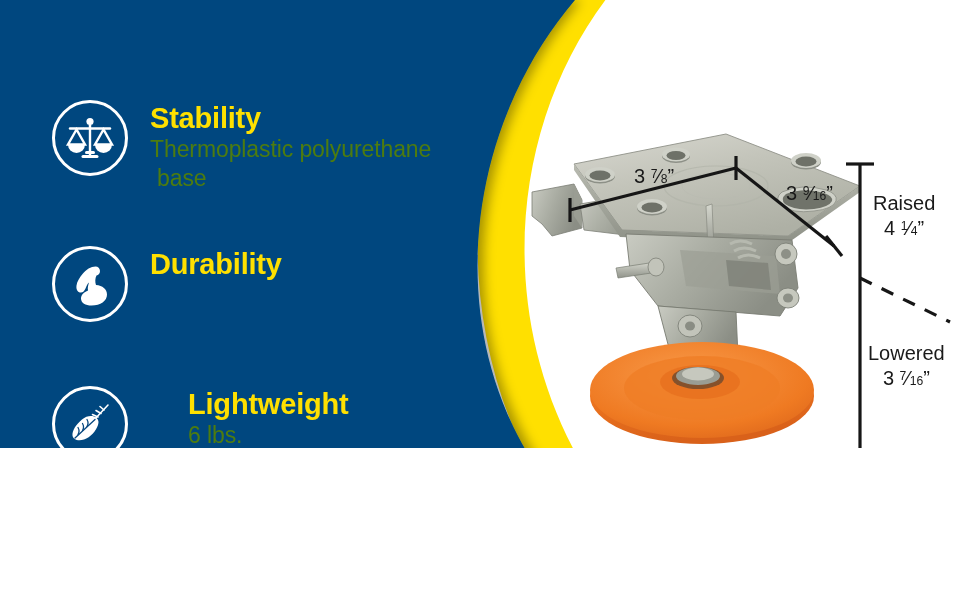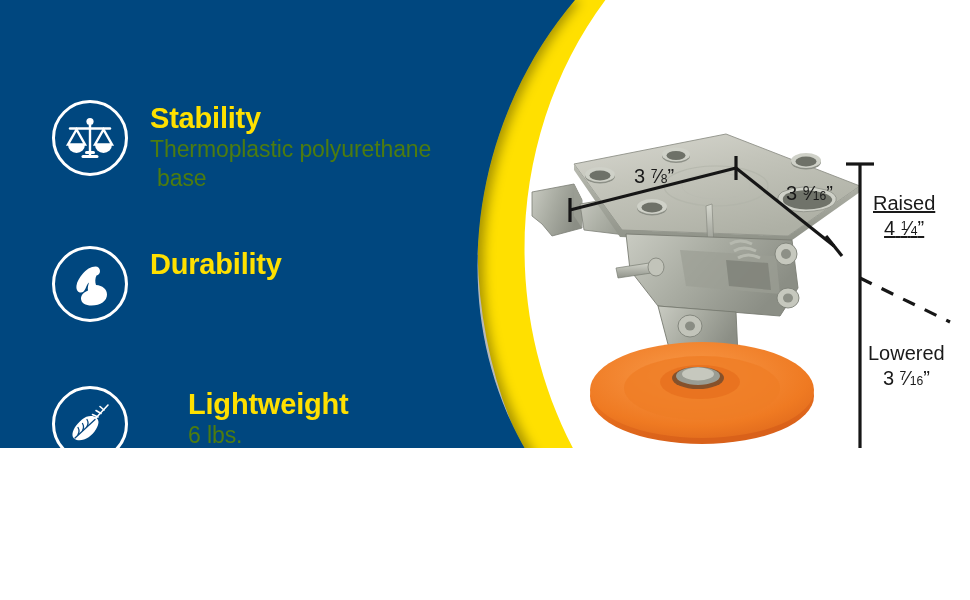--- a/index.html
+++ b/index.html
@@ -60,21 +60,21 @@
 
   .dim-label {
     position:absolute;
     color:#1a1a1a;
     font-size:20px;
     line-height:23px;
     white-space:nowrap;
   }
   .dim-w1 { left:634px; top:163px; }
   .dim-w2 { left:786px; top:180px; }
-  .dim-r  { left:873px; top:192px; text-align:center;text-decoration:underline; }
+  .dim-r  { left:873px; top:192px; text-align:center; }
   .dim-l  { left:868px; top:342px; text-align:center; }
   .dim-label .val { display:block; text-align:center; }
   .frac { font-size:0.98em; }
   .frac sup { font-size:0.62em; vertical-align:0.45em; }
   .frac sub { font-size:0.62em; vertical-align:0.02em; }
 </style>
 </head>
 <body>
 
 <div id="stage">

